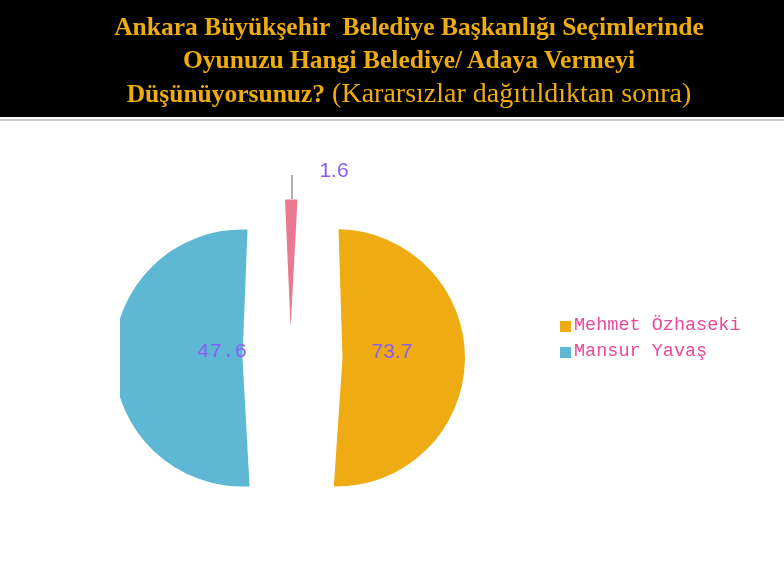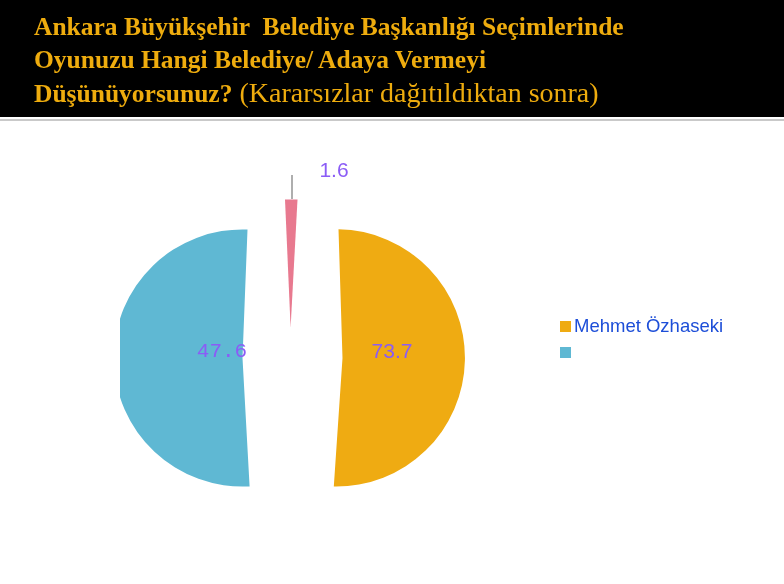--- a/index.html
+++ b/index.html
@@ -18,20 +18,21 @@
   
   #title-band {
     position: absolute;
     left: 0;
     top: 0;
     width: 784px;
     height: 117px;
     background: #000000;
     box-sizing: border-box;
     padding: 10px 0 0 34px;
+    text-align: center;
   }
   #title-band .title-line {
     font-family: "Liberation Serif", serif;
     color: #EEAC0E;
     font-size: 25.5px;
     font-weight: bold;
     line-height: 33px;
     letter-spacing: 0px;
     white-space: pre;
   }
@@ -97,23 +98,23 @@
     align-items: center;
     height: 26px;
   }
   .legend-swatch {
     width: 11px;
     height: 11px;
     flex: 0 0 11px;
     margin-right: 3px;
   }
   .legend-text {
-    font-family: Liberation Sans, sans-serif;
+    font-family: Liberation Mono, monospace;
     font-size: 18.5px;
-    color: #1d4ed8;
+    color: #ec4899;
     line-height: 20px;
     white-space: nowrap;
   }
 </style>
 </head>
 <body>
 
 <div id="title-band">
   <div class="title-line">Ankara Büyükşehir  Belediye Başkanlığı Seçimlerinde</div>
   <div class="title-line">Oyunuzu Hangi Belediye/ Adaya Vermeyi</div>
@@ -139,16 +140,17 @@
   <div class="slice-label" id="label-mansur">47.6</div>
   <div class="slice-label" id="label-digerleri">1.6</div>
 
   <div id="legend">
     <div class="legend-row">
       <span class="legend-swatch" style="background:#EFAB12"></span>
       <span class="legend-text">Mehmet Özhaseki</span>
     </div>
     <div class="legend-row">
       <span class="legend-swatch" style="background:#5FB8D3"></span>
+      <span class="legend-text">Mansur Yavaş</span>
     </div>
   </div>
 
 </div>
 
 </body></html>

